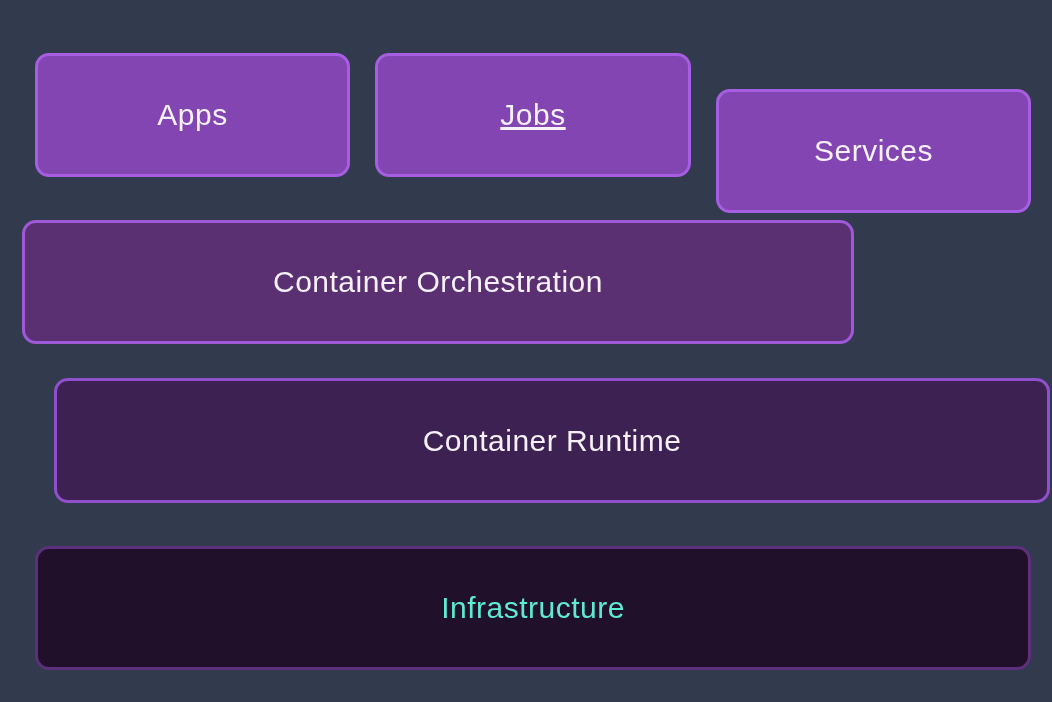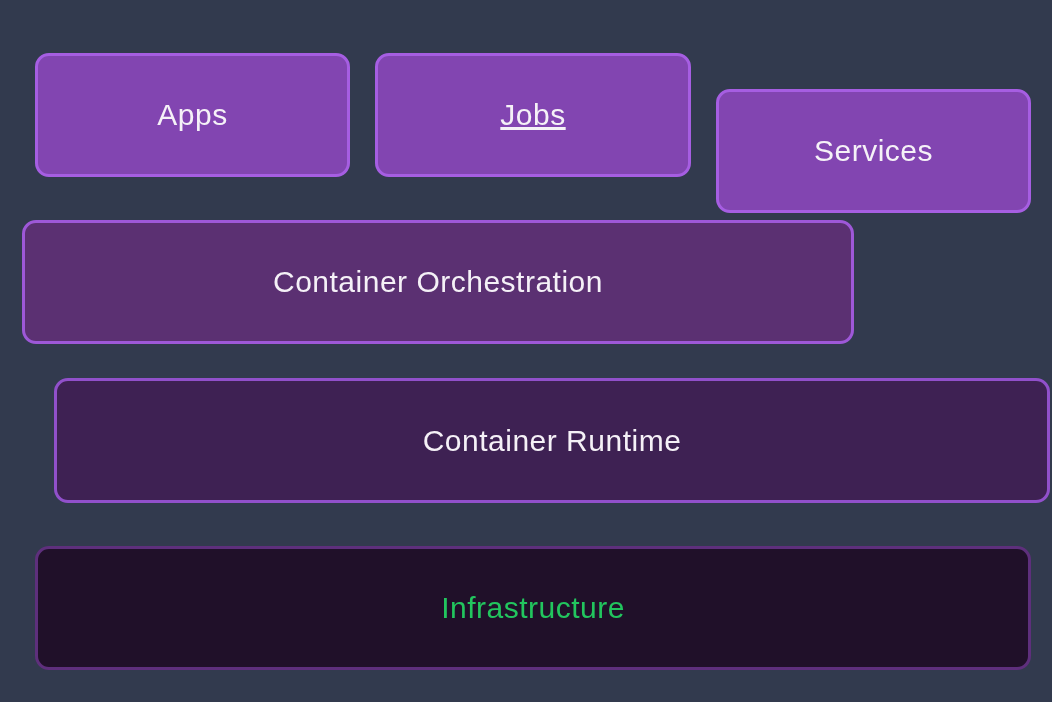--- a/index.html
+++ b/index.html
@@ -56,17 +56,17 @@
   </div>
 
   <div class="node" id="node-orchestration" style="background: rgb(91, 48, 114); border-color: rgb(158, 88, 216); color: rgb(245, 241, 247);">
     <span class="label">Container Orchestration</span>
   </div>
 
   <div class="node" id="node-runtime" style="background: rgb(62, 33, 83); border-color: rgb(145, 80, 203); color: rgb(245, 241, 247);">
     <span class="label">Container Runtime</span>
   </div>
 
-  <div class="node" id="node-infrastructure" style="background: rgb(32, 16, 41); border-color: rgb(94, 47, 124); color: #22c55e;">
+  <div class="node" id="node-infrastructure" style="background: rgb(32, 16, 41); border-color: rgb(94, 47, 124); color: #5eead4;">
     <span class="label">Infrastructure</span>
   </div>
 
 </div>
 
 </body></html>

